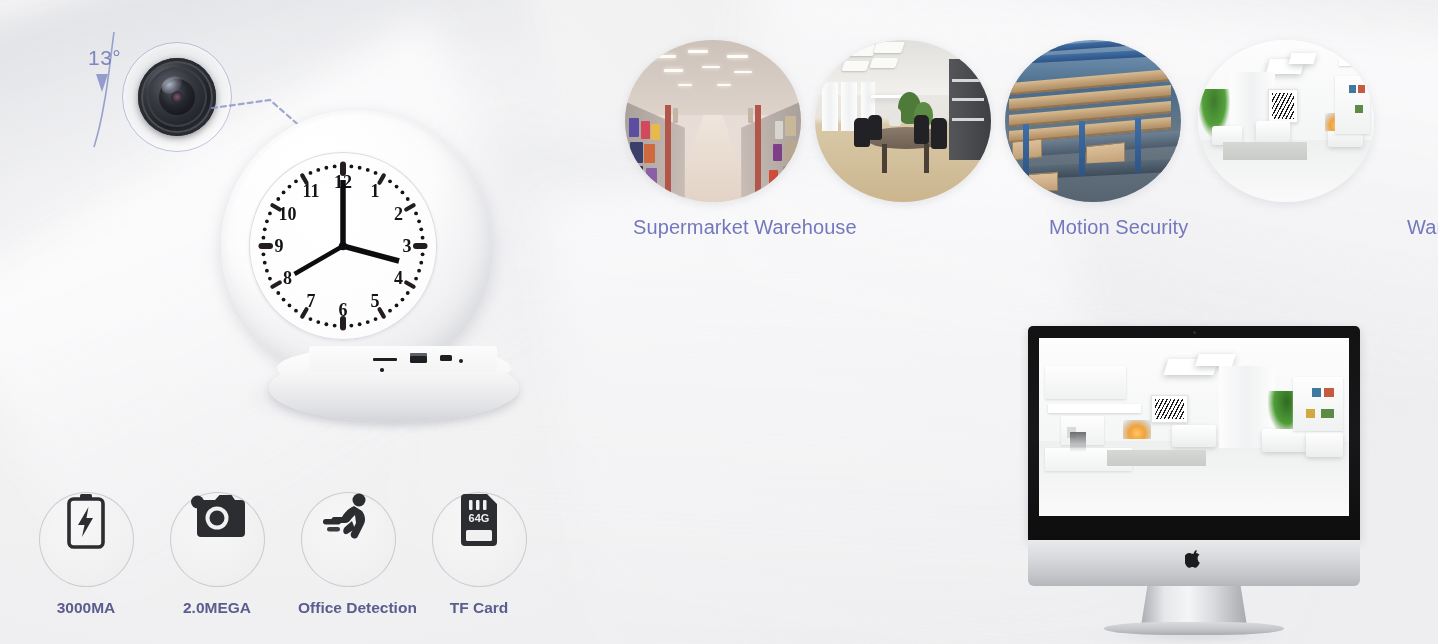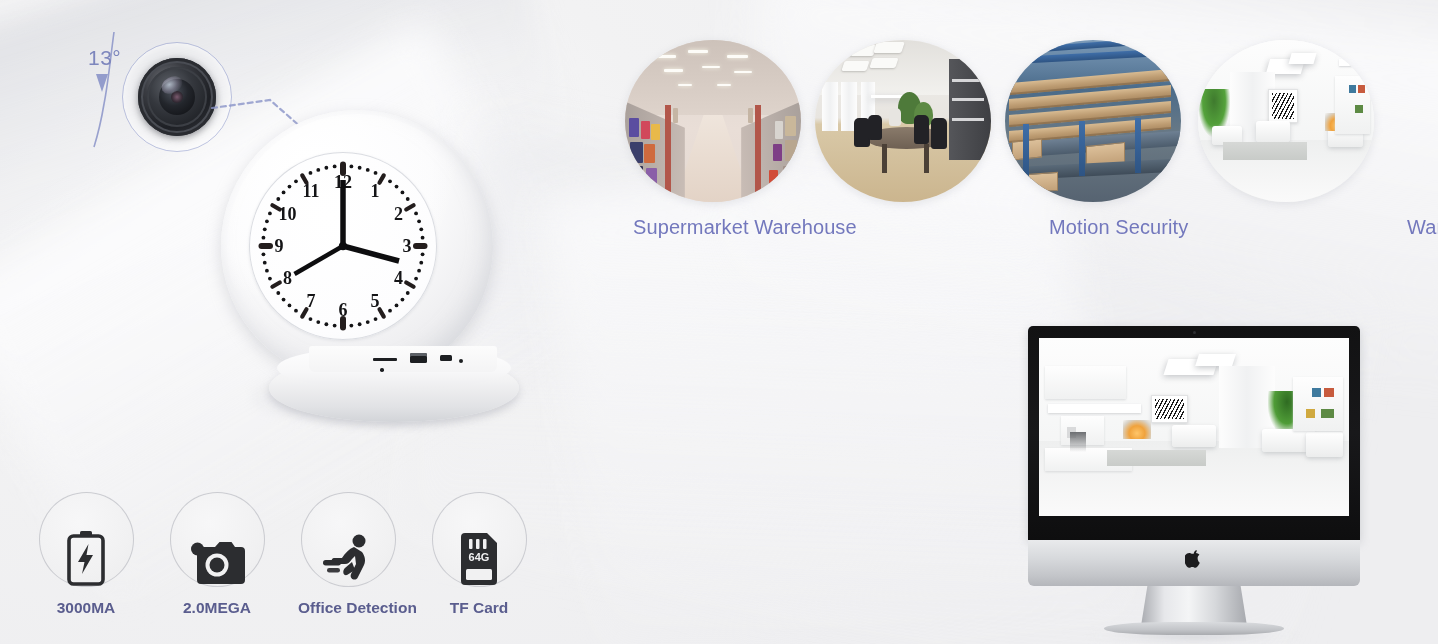--- a/index.html
+++ b/index.html
@@ -303,21 +303,21 @@
   }
 
   
   .features { position: absolute; left: 30px; top: 492px; width: 540px; height: 150px; }
   .feature { position: absolute; top: 0; width: 100px; text-align: center; }
   .feature-circle {
     width: 95px; height: 95px; margin: 0 auto;
     border-radius: 50%;
     border: 1px solid rgba(196,198,203,0.85);
     background: radial-gradient(circle at 42% 32%, #f7f7f8 0%, #f1f1f2 60%, #ececed 100%);
-    display: flex; align-items: flex-end; justify-content: center;
+    display: flex; align-items: flex-start; justify-content: center;
   }
   .feature-label {
     margin-top: 12px;
     font-size: 15.5px; font-weight: bold; color: #5a5d8e;
     white-space: nowrap;
   }
   .f-battery { left: 6px; }
   .f-mega    { left: 137px; }
   .f-motion  { left: 268px; }
   .f-tf      { left: 399px; }

